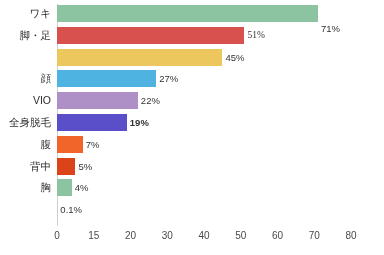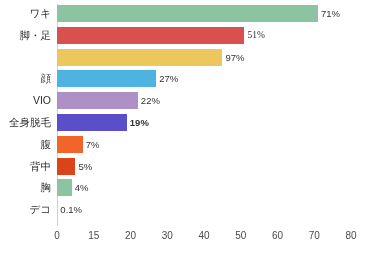--- a/index.html
+++ b/index.html
@@ -102,30 +102,30 @@
 <body>
 
 <div id="chart-root">
 
   <div class="plot-area">
     <div class="axis-line"></div>
     <div id="rows-container">
         <div class="row" style="top: 5px;">
           <div class="cat-label">ワキ</div>
           <div class="bar" style="width: 260.925px; background: rgb(140, 195, 160);"></div>
-          <div class="bar-value" style="left: 320.925px;">71%</div>
+          <div class="bar-value" style="left: 320.925px; margin-top: 15px;">71%</div>
         </div>
         <div class="row" style="top: 26.8px;">
           <div class="cat-label">脚・足</div>
           <div class="bar" style="width: 187.425px; background: rgb(216, 81, 79);"></div>
           <div class="bar-value" style="left: 247.425px; font-family: Liberation Serif, serif;">51%</div>
         </div>
         <div class="row" style="top: 48.6px;">
           <div class="bar" style="width: 165.375px; background: rgb(236, 199, 93);"></div>
-          <div class="bar-value" style="left: 225.375px;">97%</div>
+          <div class="bar-value" style="left: 225.375px;">45%</div>
         </div>
         <div class="row" style="top: 70.4px;">
           <div class="cat-label">顔</div>
           <div class="bar" style="width: 99.225px; background: rgb(79, 179, 226);"></div>
           <div class="bar-value" style="left: 159.225px;">27%</div>
         </div>
         <div class="row" style="top: 92.2px;">
           <div class="cat-label">VIO</div>
           <div class="bar" style="width: 80.85px; background: rgb(174, 144, 198);"></div>
           <div class="bar-value" style="left: 140.85px;">22%</div>
@@ -144,21 +144,20 @@
           <div class="cat-label">背中</div>
           <div class="bar" style="width: 18.375px; background: rgb(219, 67, 24);"></div>
           <div class="bar-value" style="left: 78.375px;">5%</div>
         </div>
         <div class="row" style="top: 179.4px;">
           <div class="cat-label">胸</div>
           <div class="bar" style="width: 14.7px; background: rgb(140, 195, 160);"></div>
           <div class="bar-value" style="left: 74.7px;">4%</div>
         </div>
         <div class="row" style="top: 201.2px;">
-          <div class="cat-label">デコ</div>
           <div class="bar-value" style="left: 60.3675px;">0.1%</div>
         </div>
       </div>
   </div>
 
   <div class="x-axis">
     <div id="xticks-container">
         <div class="x-tick-label" style="left: 57px;">0</div>
         <div class="x-tick-label" style="left: 93.75px;">15</div>
         <div class="x-tick-label" style="left: 130.5px;">20</div>

